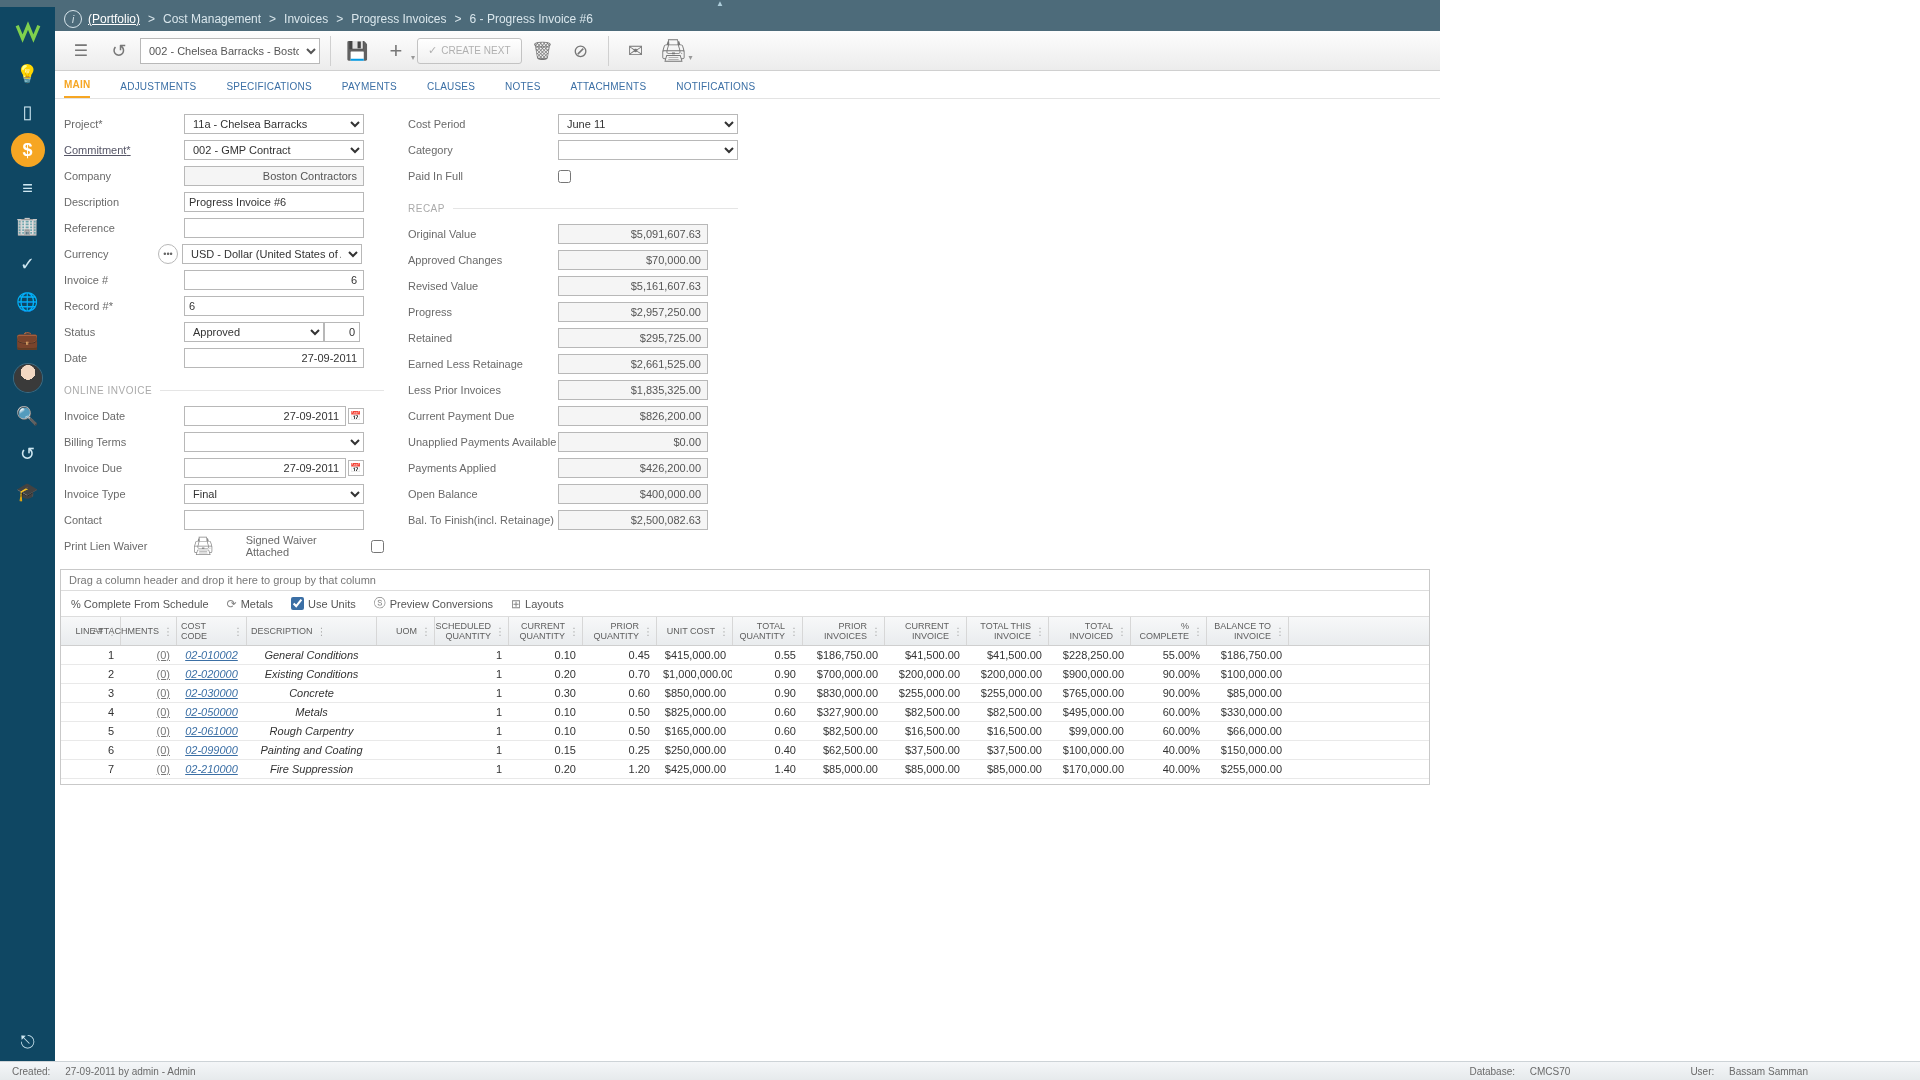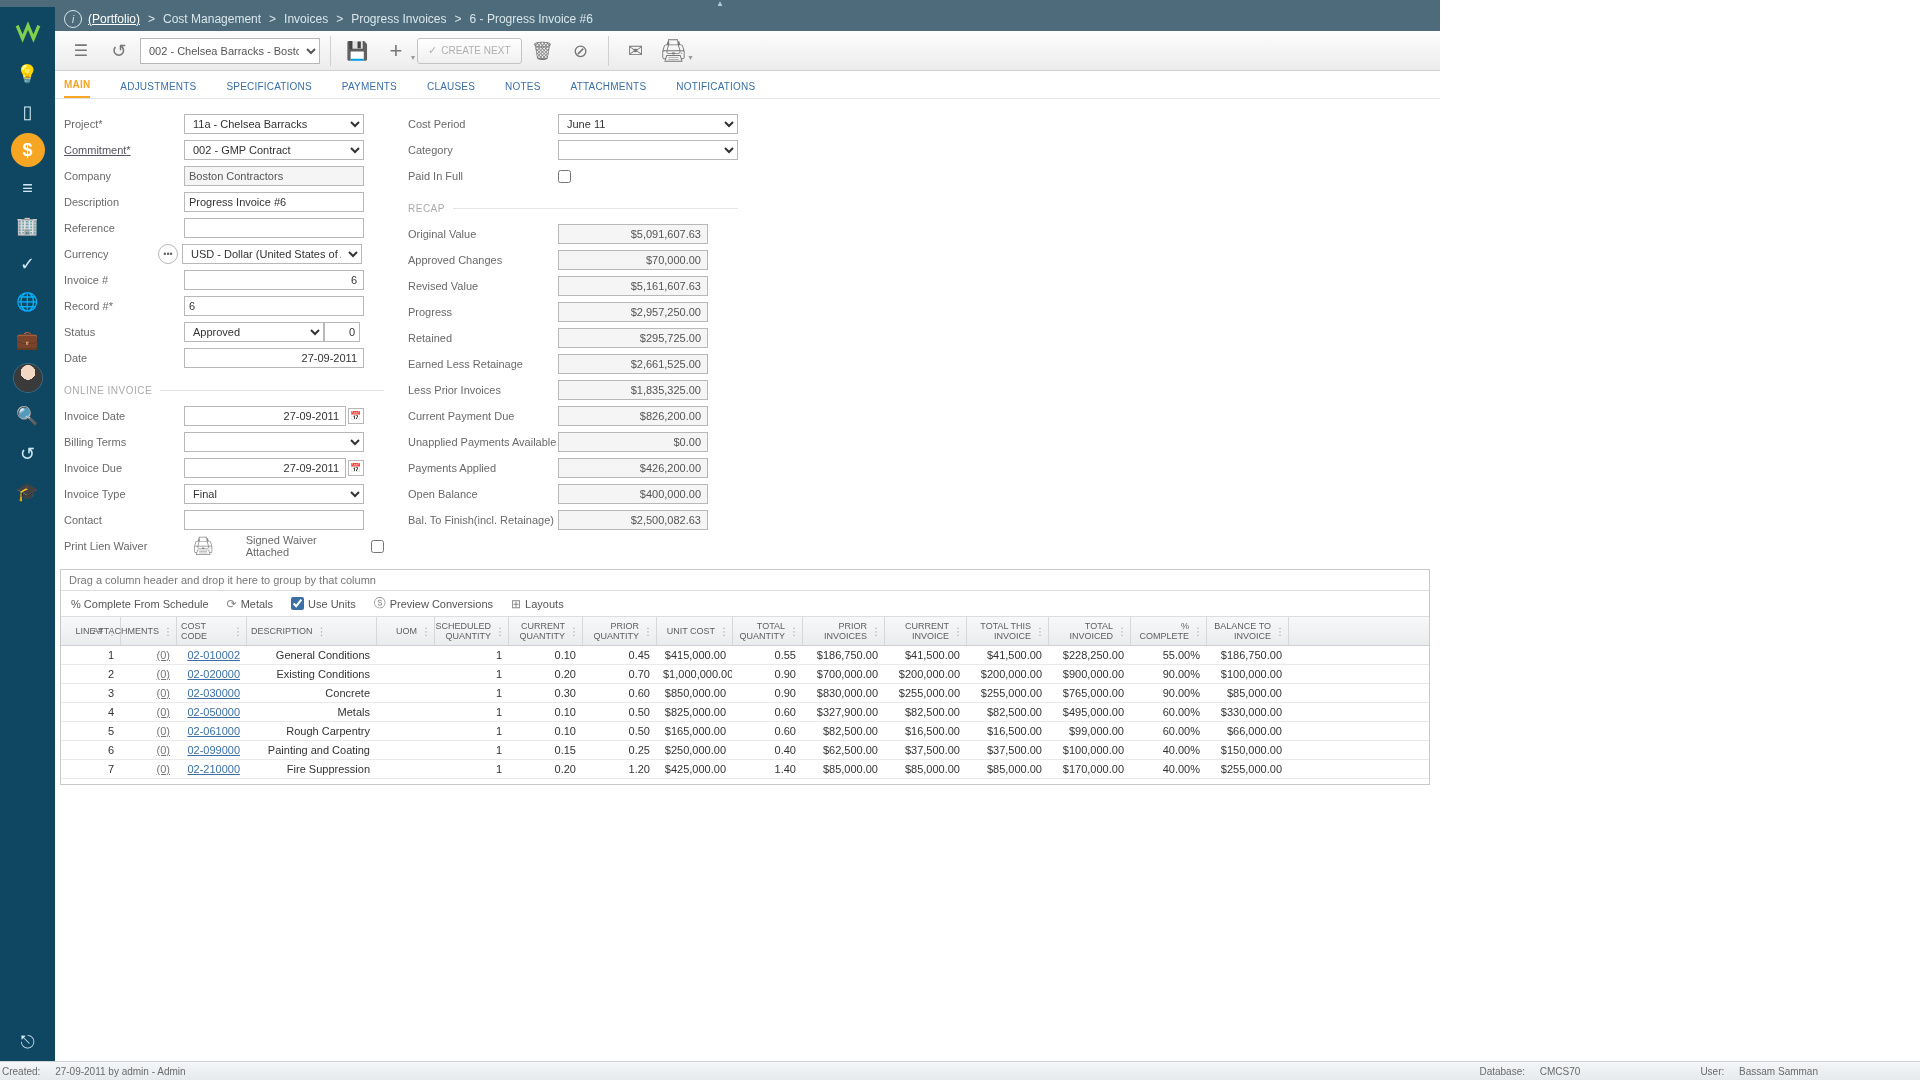--- a/index.html
+++ b/index.html
@@ -72,31 +72,31 @@
 .gridbar .icon { font-size:12px; color:#888; }
 .gridbar input[type=checkbox] { accent-color:#3b6fa5; }
 
 .thead { display:flex; background:linear-gradient(#f7f8f9,#e9ecee); border-bottom:1px solid #cfcfcf; font-size:9px; color:#5e5e5e; }
 .th { border-right:1px solid #d7d7d7; padding:4px 4px; display:flex; align-items:center; justify-content:flex-end; text-align:right; position:relative; }
 .th.left { justify-content:flex-start; text-align:left; }
 .th .dots { margin-left:4px; color:#aaa; font-size:10px; letter-spacing:-1px; }
 .tbody { overflow-y:auto; flex:1; font-size:11px; color:#333; }
 .tr { display:flex; border-bottom:1px solid #e9e9e9; height:19px; align-items:center; }
 .td { border-right:1px solid transparent; padding:0 6px; text-align:right; overflow:hidden; white-space:nowrap; }
-.td.left { text-align:right; }
+.td.left { text-align:center;font-style:italic; }
 .td.link { color:#3b6fa5; text-decoration:underline; cursor:pointer; }
 .td.att { color:#777; }
 
 
 .c-line{width:60px}.c-att{width:56px}.c-code{width:70px}.c-desc{width:130px}.c-uom{width:58px}
 .c-sq{width:74px}.c-cq{width:74px}.c-pq{width:74px}.c-uc{width:76px}.c-tq{width:70px}
 .c-pi{width:82px}.c-ci{width:82px}.c-tti{width:82px}.c-ti{width:82px}.c-pc{width:76px}.c-bti{width:82px}
 
 
-.status { position:absolute; left:0; right:0; bottom:0; height:19px; background:linear-gradient(#f4f6f8,#e6eaec); border-top:1px solid #cdd3d7; font-size:10px; color:#6a6a6a; display:flex; align-items:center; padding:0 2px; z-index:6; }
+.status { position:absolute; left:0; right:0; bottom:0; height:19px; background:linear-gradient(#f4f6f8,#e6eaec); border-top:1px solid #cdd3d7; font-size:10px; color:#6a6a6a; display:flex; align-items:center; padding:0 12px; z-index:6; }
 .status .seg { display:flex; align-items:center; gap:6px; }
 .status .spacer { flex:1; }
 </style>
 </head>
 <body>
 
 <div class="collapse-bar">
     <span class="caret">▲</span>
   </div>
 
@@ -170,21 +170,21 @@
     <div class="frow">
         <label class="req">Project</label>
         <select><option>11a - Chelsea Barracks</option></select>
       </div>
     <div class="frow">
         <label class="link req">Commitment</label>
         <select><option>002 - GMP Contract</option></select>
       </div>
     <div class="frow">
         <label>Company</label>
-        <input class="inp ro" style="text-align: left;" value="Boston Contractors">
+        <input class="inp ro" style="text-align: right;" value="Boston Contractors">
       </div>
     <div class="frow">
         <label>Description</label>
         <input class="inp" value="Progress Invoice #6" style="">
       </div>
     <div class="frow">
         <label>Reference</label>
         <input class="inp" style="">
       </div>
     <div class="frow">

